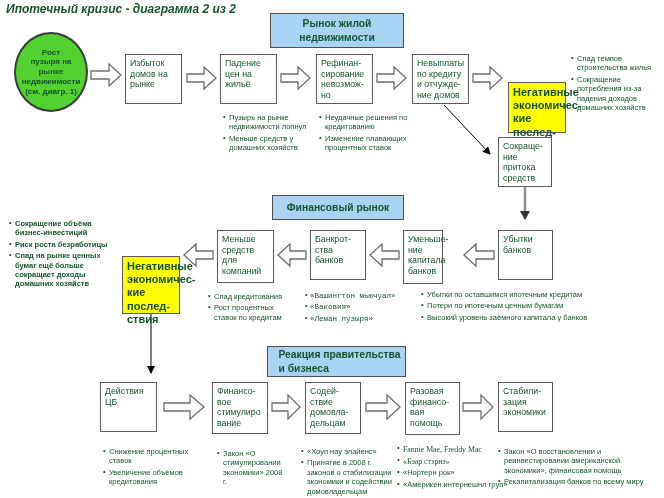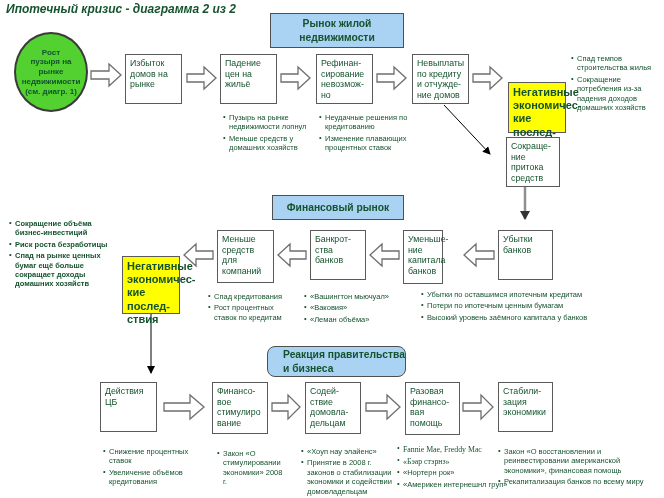--- a/index.html
+++ b/index.html
@@ -4,21 +4,21 @@
 <style>
   html,body{margin:0;padding:0;background:#fff;}
   .canvas{position:relative;width:664px;height:498px;background:#ffffff;
           font-family:"Liberation Sans",sans-serif;color:#14532d;overflow:hidden;}
   .abs{position:absolute;}
   .title{font-size:12px;font-weight:bold;font-style:italic;white-space:nowrap;}
   .sec-header{background:#a9d2f3;border:1px solid #4f4f4f;z-index:2;
               display:flex;align-items:center;justify-content:center;}
   .sec-header .hdr-text{font-weight:bold;font-size:10.3px;line-height:1.3;
               white-space:pre-line;text-align:center;}
-  .sec-header.left-align{justify-content:flex-end;border-radius:8px;}
+  .sec-header.left-align{justify-content:center;}
   .sec-header.left-align .hdr-text{text-align:left;padding-left:6px;}
   .node{background:#fff;border:1px solid #5a5a5a;font-size:8.8px;line-height:1.2;
         padding:3px 2px 2px 4px;white-space:pre-line;z-index:2;box-sizing:border-box;}
   .node.negative{background:#ffff00;font-weight:bold;font-size:11px;margin-top:28px;}
   .bubble{background:#53d130;border:2px solid #3a3a3a;border-radius:50%;z-index:2;
           display:flex;align-items:center;justify-content:center;box-sizing:border-box;}
   .bubble .bub-text{font-weight:bold;font-size:8px;line-height:1.22;text-align:center;
           white-space:pre-line;}
   .note{list-style:none;margin:0;padding:0;font-size:7.5px;line-height:1.25;z-index:3;}
   .note li{position:relative;padding-left:7px;margin-bottom:2px;}
@@ -66,21 +66,21 @@
 невозмож-
 но</div>
   <div class="abs node" style="left:412px;top:54px;width:57px;height:50px;">Невыплаты
 по кредиту
 и отчужде-
 ние домов</div>
   <div class="abs node negative" style="left:508px;top:54px;width:58px;height:51px;">Негативные
 экономичес-
 кие послед-
 ствия</div>
-  <div class="abs node" style="left:498px;top:137px;width:54px;height:50px;margin-left:8px;">Сокраще-
+  <div class="abs node" style="left:498px;top:137px;width:54px;height:50px;">Сокраще-
 ние
 притока
 средств</div>
 
   <svg class="abs block-arrow" style="left:90px;top:62px;" width="33" height="26" viewBox="0 0 33 26">
       <polygon points="1,9 19,9 19,2 31,13 19,24 19,17 1,17" fill="#fff" stroke="#6e6e6e" stroke-width="1.3"></polygon>
     </svg>
   <svg class="abs block-arrow" style="left:186px;top:65px;" width="32" height="26" viewBox="0 0 32 26">
       <polygon points="1,9 18,9 18,2 30,13 18,24 18,17 1,17" fill="#fff" stroke="#6e6e6e" stroke-width="1.3"></polygon>
     </svg>
@@ -140,24 +140,24 @@
 
   <ul class="abs note" style="left:8px;top:219px;width:102px;font-weight:bold;">
     <li>Сокращение объёма бизнес-инвестиций</li>
     <li>Риск роста безработицы</li>
     <li>Спад на рынке ценных бумаг ещё больше сокращает доходы домашних хозяйств</li>
   </ul>
   <ul class="abs note" style="left:207px;top:292px;width:85px;">
     <li>Спад кредитования</li>
     <li>Рост процентных ставок по кредитам</li>
   </ul>
-  <ul class="abs note" style="left:303px;top:292px;width:100px;">
+  <ul class="abs note" style="left:303px;top:292px;width:100px;font-family:Liberation Mono, monospace;">
     <li>«Вашингтон мьючуал»</li>
     <li>«Ваковия»</li>
-    <li>«Леман объёма»</li>
+    <li>«Леман пузыря»</li>
   </ul>
   <ul class="abs note" style="left:420px;top:290px;width:205px;">
     <li>Убытки по оставшимся ипотечным кредитам</li>
     <li>Потери по ипотечным ценным бумагам</li>
     <li>Высокий уровень заёмного капитала у банков</li>
   </ul>
 
   <div class="abs node" style="left:100px;top:382px;width:57px;height:50px;">Действия
 ЦБ</div>
   <div class="abs node" style="left:212px;top:382px;width:56px;height:52px;">Финансо-

